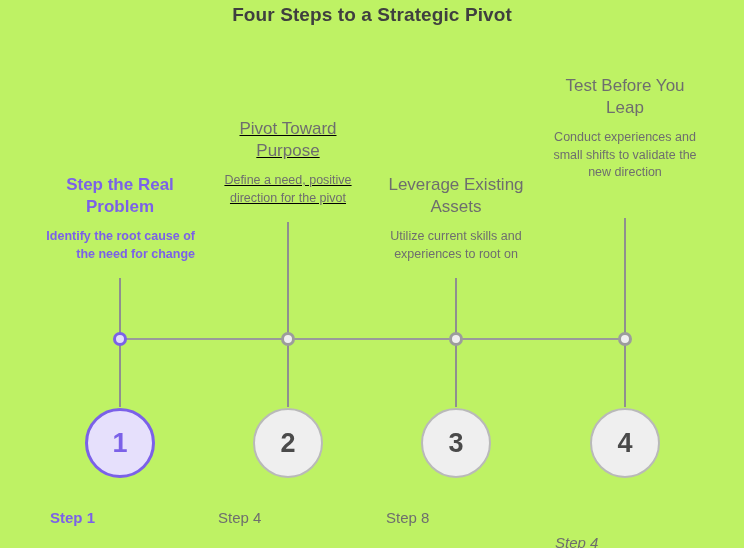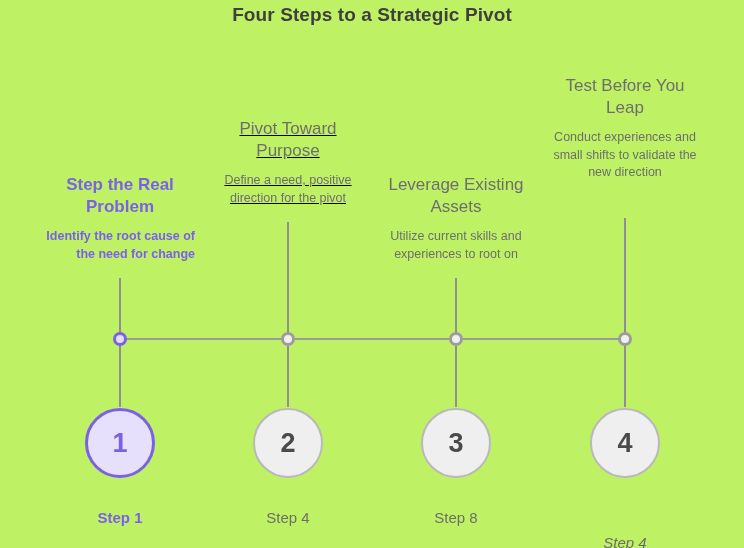--- a/index.html
+++ b/index.html
@@ -109,21 +109,20 @@
   .step-circle.active {
     border: 3px solid #7b61e8;
     background: #e6e0fc;
     color: #7b61e8;
   }
 
   
   .step-label {
     position: absolute;
     width: 140px;
-    text-align: center;
     font-size: 15px;
     color: #6e6e6e;
   }
   .step-label.active {
     color: #7b61e8;
     font-weight: bold;
   }
 </style>
 </head>
 <body>

